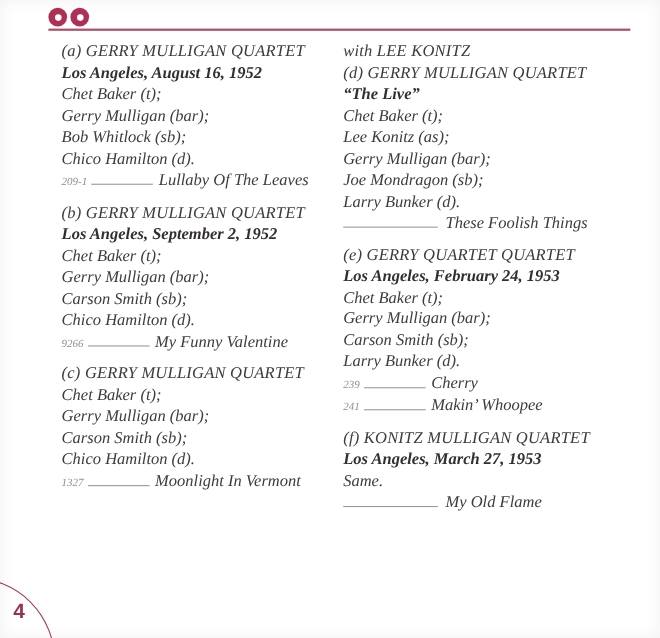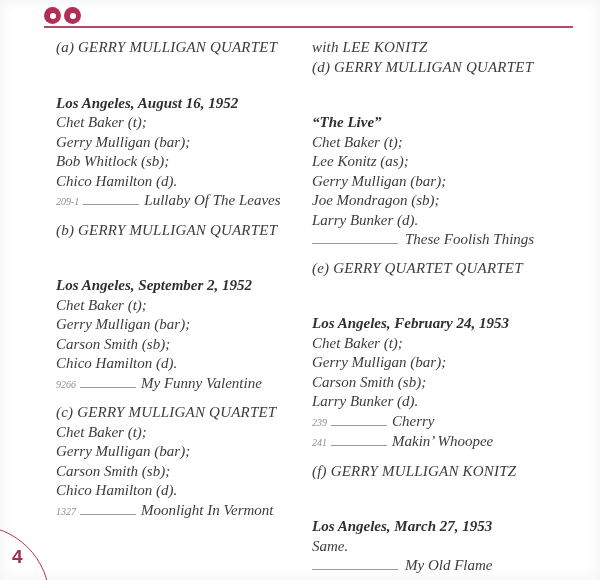--- a/index.html
+++ b/index.html
@@ -26,21 +26,21 @@
   }
   .rule { position: absolute; top: 26px; left: 44px; width: 529px; height: 2px; background: #ae4b66; }
 
   
   .columns { position: absolute; top: 38px; left: 56px; display: flex; }
   .col { width: 256px; }
 
   .disc { margin: 0 0 9px 0; }
   .disc div { line-height: 19.5px; font-size: 15px; }
   .h { letter-spacing: 0.2px; }
-  .date { font-weight: bold; color: #332f2e; margin-top: 36px; }
+  .date { font-weight: bold; color: #332f2e; }
   .track .num { color: #8f8f8f; font-size: 10px; padding-right: 4px; }
   .blank {
     display: inline-block; width: 56px; height: 13px;
     border-bottom: 1.2px solid #9a9a9a; margin-right: 5px;
   }
   .blank.wide { width: 86px; margin-right: 7px; }
 
   
   .corner-circle {
     position: absolute; left: -100px; top: 525px;
@@ -117,21 +117,21 @@
       <div class="date">Los Angeles, February 24, 1953</div>
       <div class="p">Chet Baker (t);</div>
       <div class="p">Gerry Mulligan (bar);</div>
       <div class="p">Carson Smith (sb);</div>
       <div class="p">Larry Bunker (d).</div>
       <div class="track"><span class="num">239</span><span class="blank"></span><span class="title">Cherry</span></div>
       <div class="track"><span class="num">241</span><span class="blank"></span><span class="title">Makin’ Whoopee</span></div>
     </section>
 
     <section class="disc">
-      <div class="h">(f) GERRY MULLIGAN KONITZ</div>
+      <div class="h">(f) KONITZ MULLIGAN QUARTET</div>
       <div class="date">Los Angeles, March 27, 1953</div>
       <div class="p">Same.</div>
       <div class="track"><span class="blank wide"></span><span class="title">My Old Flame</span></div>
     </section>
 
   </div>
 </div>
 
 <div class="corner-circle"></div>
 <div class="page-num">4</div>

